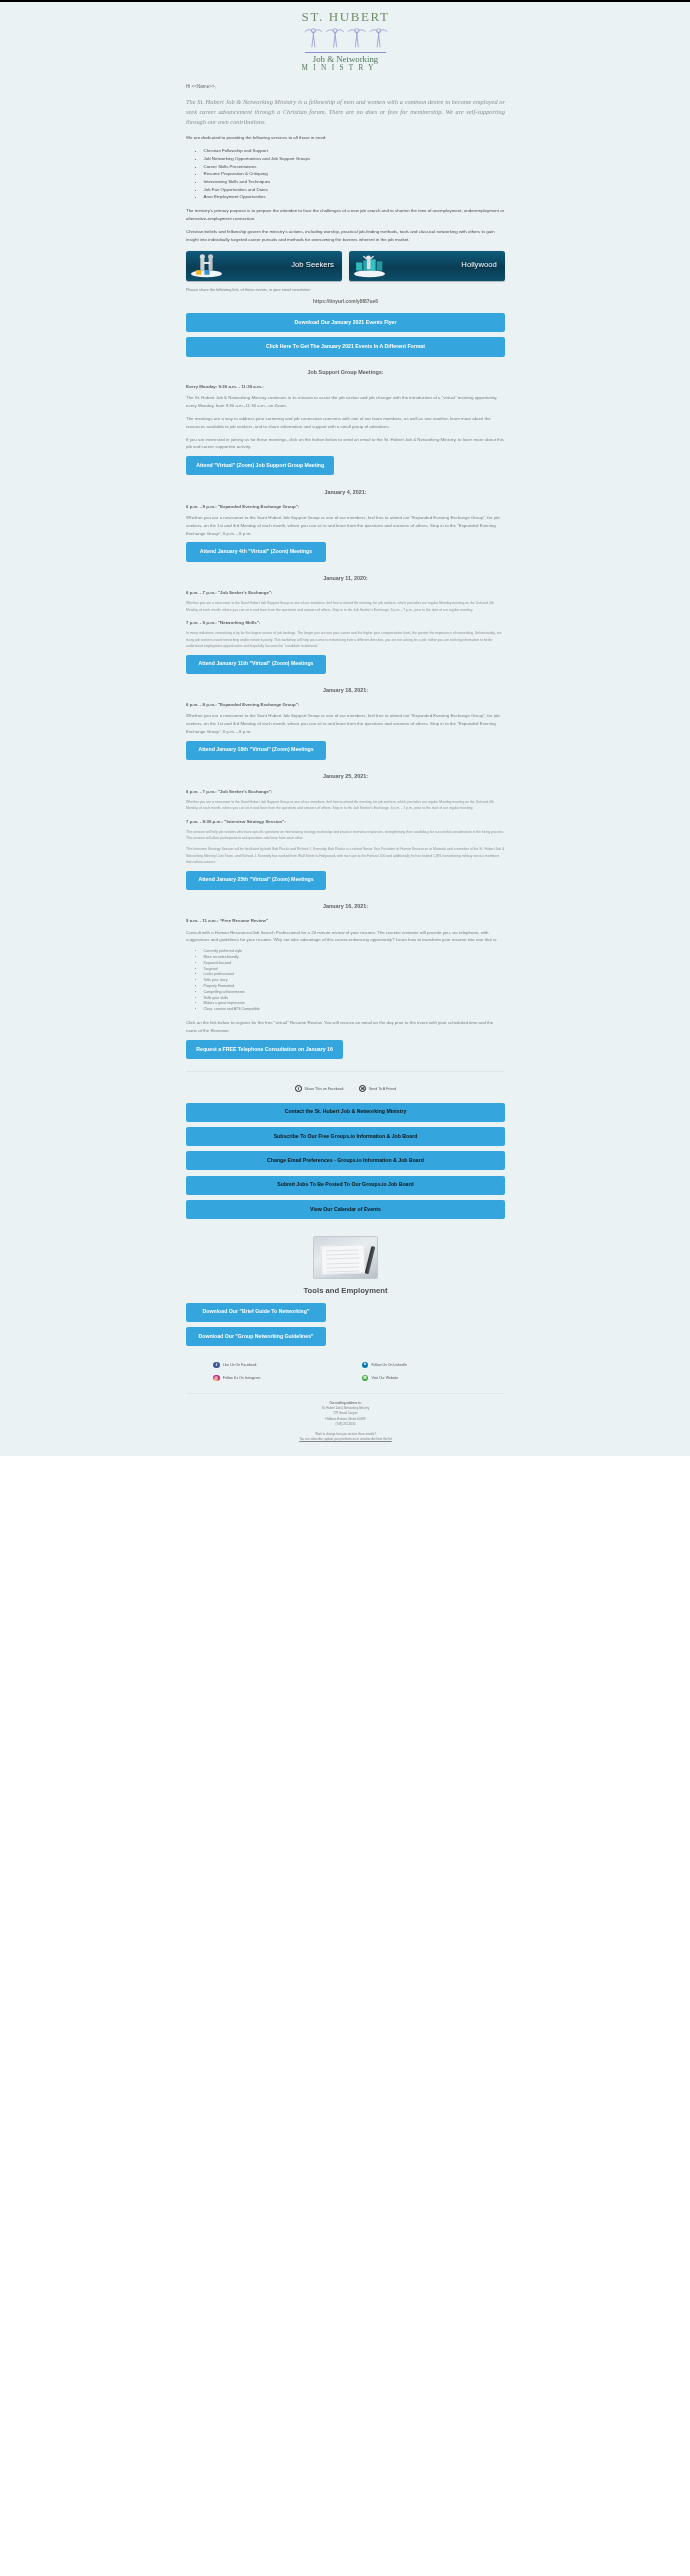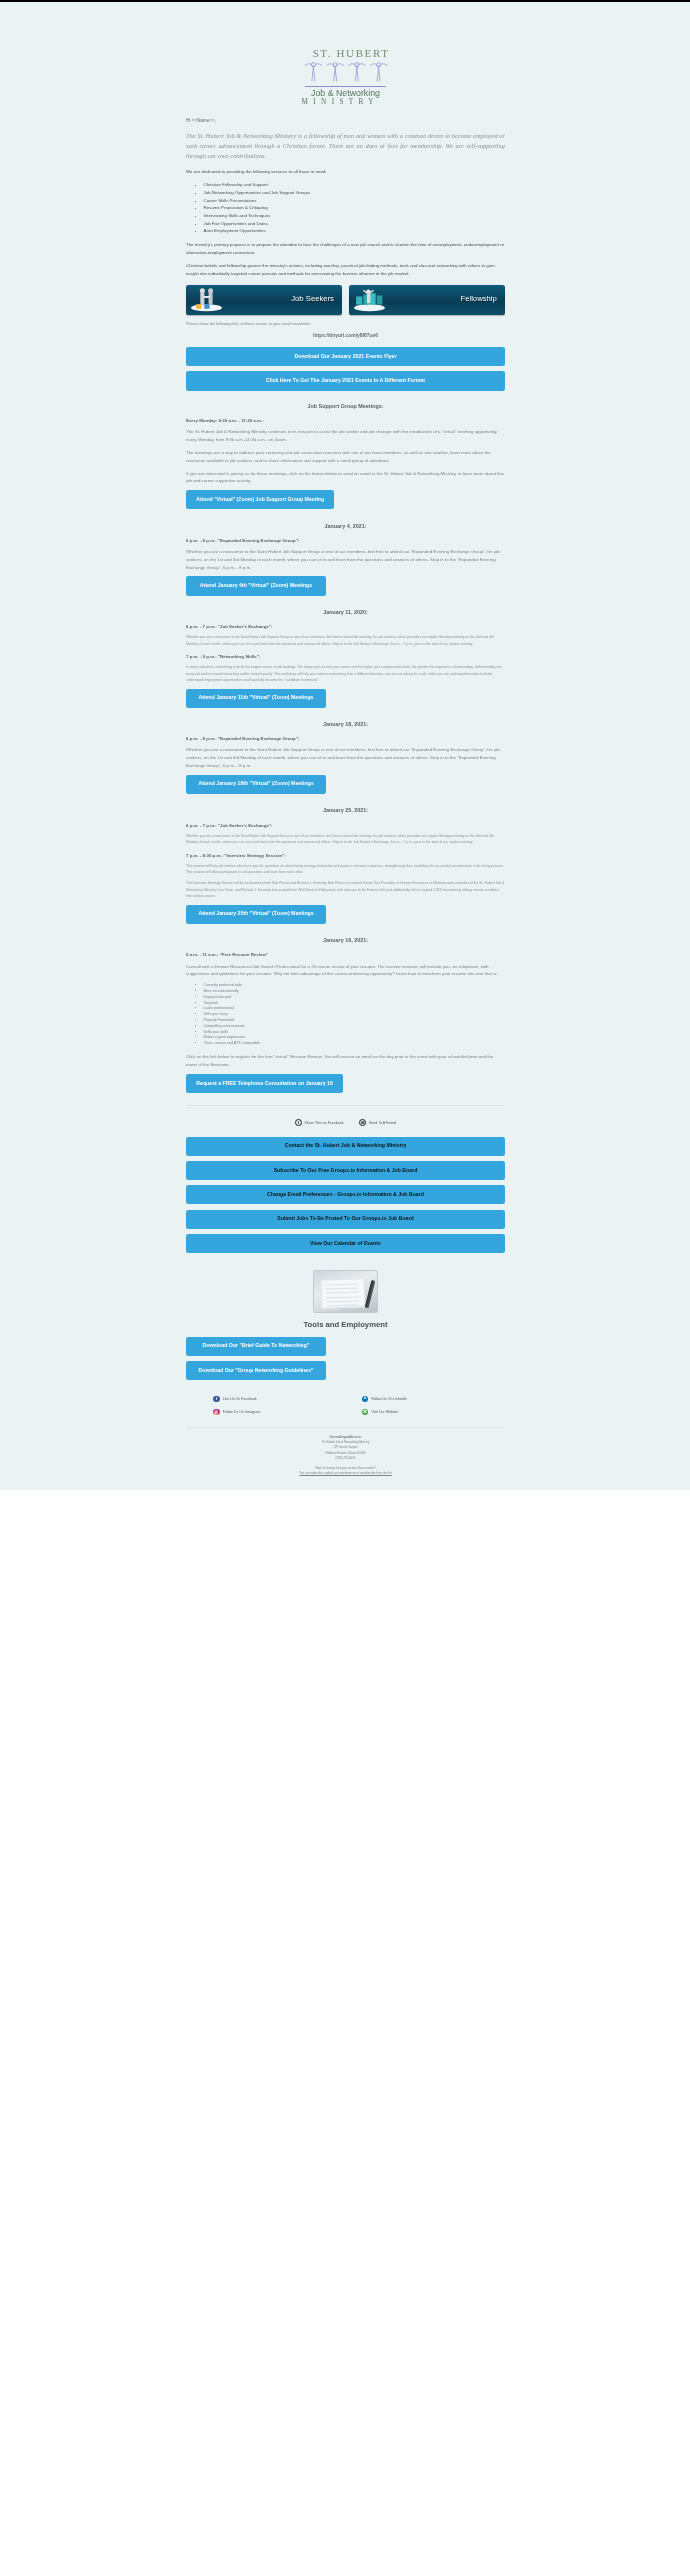--- a/index.html
+++ b/index.html
@@ -20,30 +20,29 @@
     width: 319px;
     margin: 0 auto;
     padding: 0 0 0 0;
   }
   
   .logo-wrap { text-align:center; padding: 7.2px 0 4.1px; }
   .logo { display:inline-block; width:88px; }
   .logo-top {
     font-family:"Liberation Serif", serif;
     color:#6f8f6a;
-    font-size:11px;
+    font-size:13px;
     letter-spacing:1.6px;
     text-align:right;
     white-space:nowrap;
-    margin-top:38px;
   }
   .logo-figs { margin: 0.5px 0 0; }
   .logo-rule { height:0.8px; background:#8f8fd0; margin: 0.5px 3.1px 1.5px; }
   .logo-mid {
-    font-family:Liberation Sans, sans-serif;
+    font-family:Liberation Serif, serif;
     color:#54785a;
     font-size:8.8px;
     font-style:normal;
     text-align:center;
     line-height:1.05;
   }
   .logo-bot {
     font-family:"Liberation Serif", serif;
     color:#54785a;
     font-size:7.2px;
@@ -278,21 +277,21 @@
         <ellipse cx="34" cy="40" rx="30" ry="7" fill="#eef4f7"></ellipse>
         <rect x="8" y="18" width="12" height="16" fill="#2fb9bd"></rect>
         <rect x="22" y="14" width="11" height="20" fill="#2aa7ab"></rect>
         <rect x="35" y="12" width="11" height="22" fill="#34c2c6"></rect>
         <rect x="48" y="16" width="11" height="18" fill="#27999d"></rect>
         <rect x="29" y="12" width="7" height="20" rx="3" fill="#d9dee1"></rect>
         <circle cx="32" cy="9" r="4.5" fill="#e3e8ea"></circle>
         <path d="M22 6 L30 12" stroke="#d9dee1" stroke-width="3"></path>
         <path d="M42 6 L34 12" stroke="#d9dee1" stroke-width="3"></path>
       </svg>
-      <div class="label">Fellowship</div>
+      <div class="label">Hollywood</div>
     </div>
   </div>
 
   <div class="share-note">Please share the following link, of these events, in your email newsletter:</div>
   <div class="tinyurl">https://tinyurl.com/y8f87ue6</div>
 
   <button class="cta">Download Our January 2021 Events Flyer</button>
   <button class="cta">Click Here To Get The January 2021 Events In A Different Format</button>
 
   <h2 class="section">Job Support Group Meetings:</h2>

